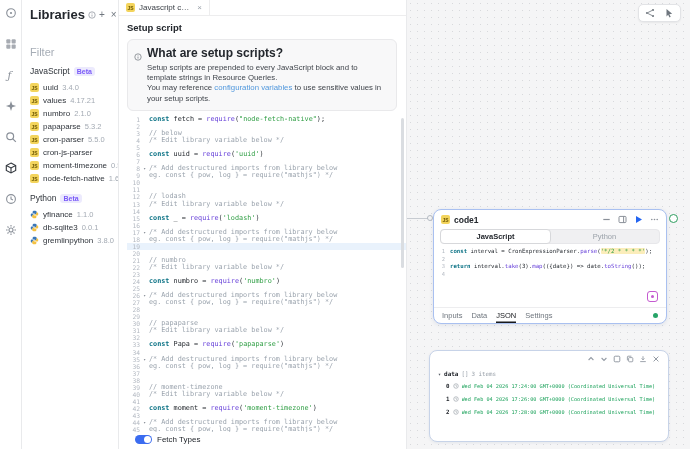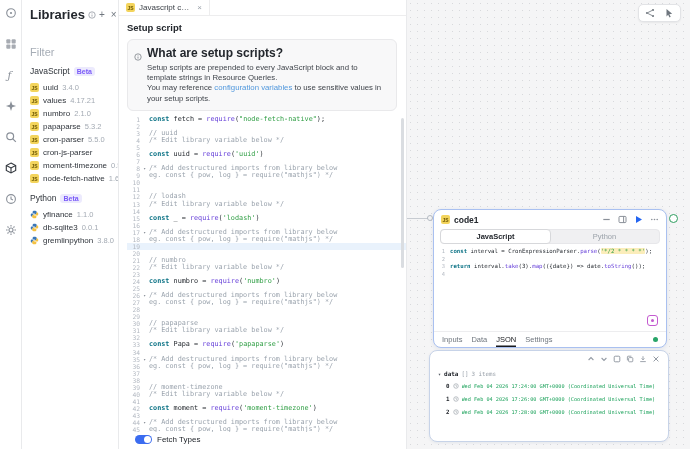--- a/index.html
+++ b/index.html
@@ -69,21 +69,21 @@
   
   .canvas{flex:1;position:relative;background:#f5f5f6;overflow:hidden;
           background-image:radial-gradient(circle,#d8d9dc .7px,transparent .9px);background-size:7px 7px}
   .cvtools{position:absolute;top:4px;right:9px;background:#fff;border:1px solid #e2e3e6;border-radius:5px;
            box-shadow:0 1px 2px rgba(0,0,0,.06);display:flex;gap:9px;padding:3px 6px;color:#6f767e}
   .cvtools span{cursor:pointer;display:inline-flex}
   .cvtools svg{width:10px;height:10px}
   .edge{position:absolute;top:218px;left:0;width:21px;border-top:1.4px solid #c7cbd1}
   .edgeport{position:absolute;top:215px;left:20px;width:6px;height:6px;border:1.2px solid #b4bac2;border-radius:50%}
 
-  .node{position:absolute;left:26px;top:209px;width:234px;height:139px;background:#fff;
+  .node{position:absolute;left:26px;top:209px;width:234px;height:115px;background:#fff;
         border:1px solid #a9c0f0;border-radius:8px;box-shadow:0 1px 4px rgba(30,60,120,.10);
         display:flex;flex-direction:column}
   .nport{position:absolute;right:-12px;top:4px;width:9px;height:9px;background:#fff;
          border:1.6px solid #2f9e5f;border-radius:50%}
   .nhead{flex:0 0 19px;display:flex;align-items:center;gap:4px;padding:0 7px}
   .ntitle{font-size:8.5px;font-weight:bold;color:#23272d}
   .nicons{margin-left:auto;display:flex;gap:7px;align-items:center;color:#8a9099}
   .nicons span{display:inline-flex;cursor:pointer}
   .nicons svg{width:9px;height:9px}
   .nseg{margin:0 6px;flex:0 0 15px;display:flex;background:#f0f0f2;border:1px solid #e7e7ea;
@@ -296,21 +296,21 @@
         <div class="itxt">
           <div class="ititle">What are setup scripts?</div>
           <div><span>Setup scripts are prepended to every JavaScript block and to template strings in Resource Queries.</span></div>
           <div><span>You may reference </span><span class="link">configuration variables</span><span> to use sensitive values in your setup scripts.</span></div>
         </div>
       </div>
       <div class="codewrap" id="setup-code">
         <div class="scrollthumb"></div>
       <div class="cl"><span class="ln">1</span><span class="fold"></span><span class="ct"><span class="t-k">const</span><span class="t-p"> fetch = </span><span class="t-f">require</span><span class="t-p">(</span><span class="t-s">"node-fetch-native"</span><span class="t-p">);</span></span></div>
           <div class="cl"><span class="ln">2</span><span class="fold"></span><span class="ct"></span></div>
-          <div class="cl"><span class="ln">3</span><span class="fold"></span><span class="ct"><span class="t-c">// uuid</span></span></div>
+          <div class="cl"><span class="ln">3</span><span class="fold"></span><span class="ct"><span class="t-c">// below</span></span></div>
           <div class="cl"><span class="ln">4</span><span class="fold"></span><span class="ct"><span class="t-c">/* Edit library variable below */</span></span></div>
           <div class="cl"><span class="ln">5</span><span class="fold"></span><span class="ct"></span></div>
           <div class="cl"><span class="ln">6</span><span class="fold"></span><span class="ct"><span class="t-k">const</span><span class="t-p"> uuid = </span><span class="t-f">require</span><span class="t-p">(</span><span class="t-s">'uuid'</span><span class="t-p">)</span></span></div>
           <div class="cl"><span class="ln">7</span><span class="fold"></span><span class="ct"></span></div>
           <div class="cl"><span class="ln">8</span><span class="fold">▾</span><span class="ct"><span class="t-c">/* Add destructured imports from library below</span></span></div>
           <div class="cl"><span class="ln">9</span><span class="fold"></span><span class="ct"><span class="t-c">eg. const { pow, log } = require("mathjs") */</span></span></div>
           <div class="cl"><span class="ln">10</span><span class="fold"></span><span class="ct"></span></div>
           <div class="cl"><span class="ln">11</span><span class="fold"></span><span class="ct"></span></div>
           <div class="cl"><span class="ln">12</span><span class="fold"></span><span class="ct"><span class="t-c">// lodash</span></span></div>
           <div class="cl"><span class="ln">13</span><span class="fold"></span><span class="ct"><span class="t-c">/* Edit library variable below */</span></span></div>

